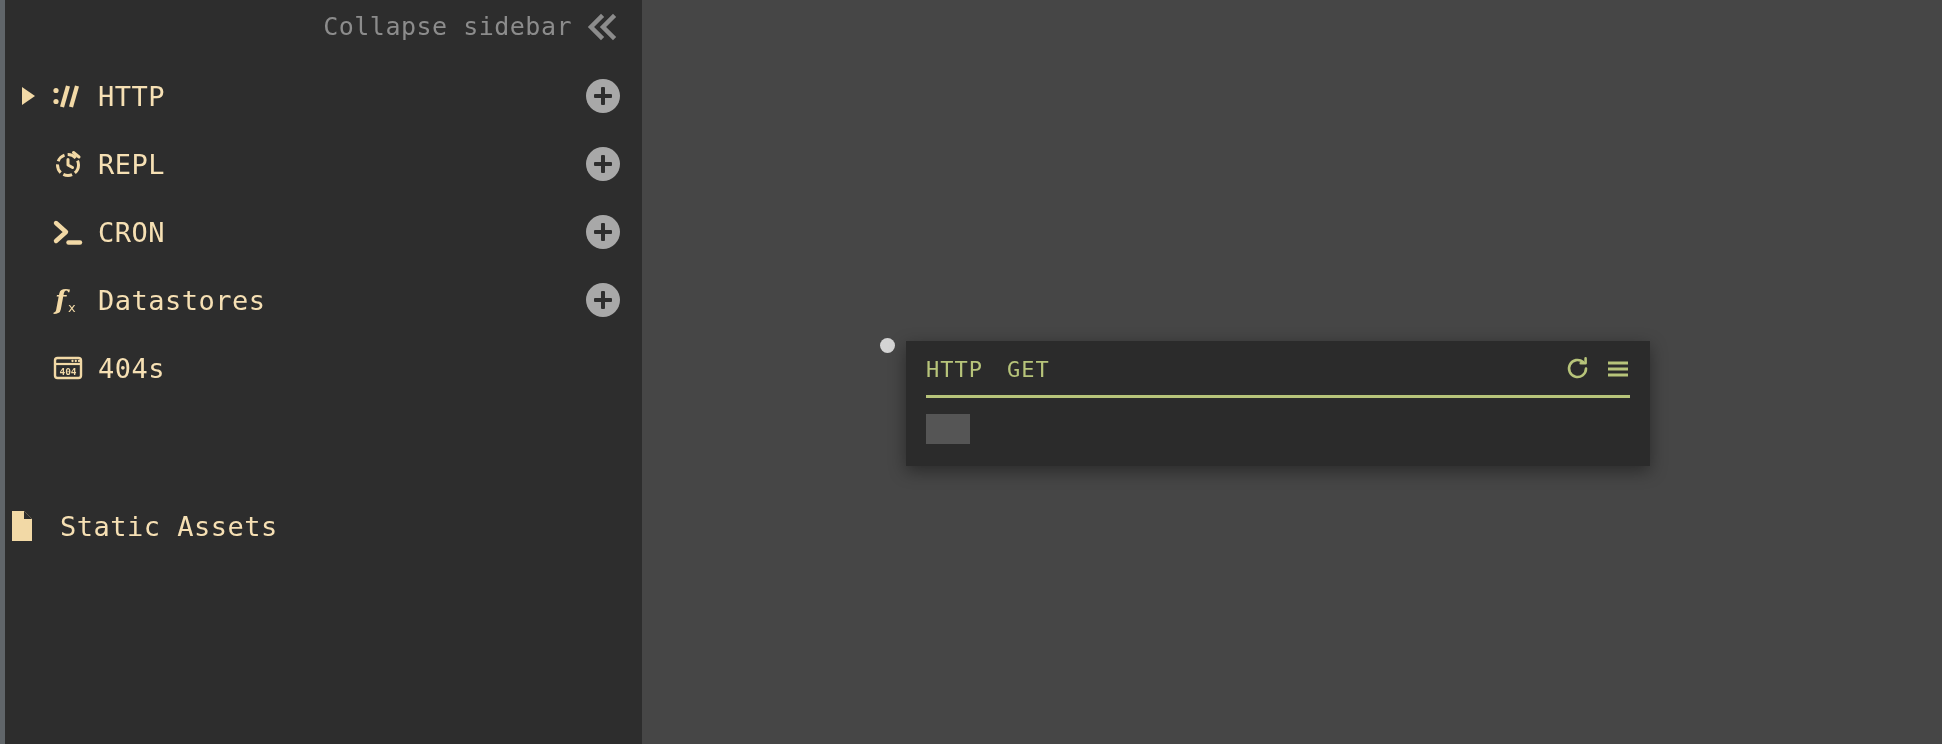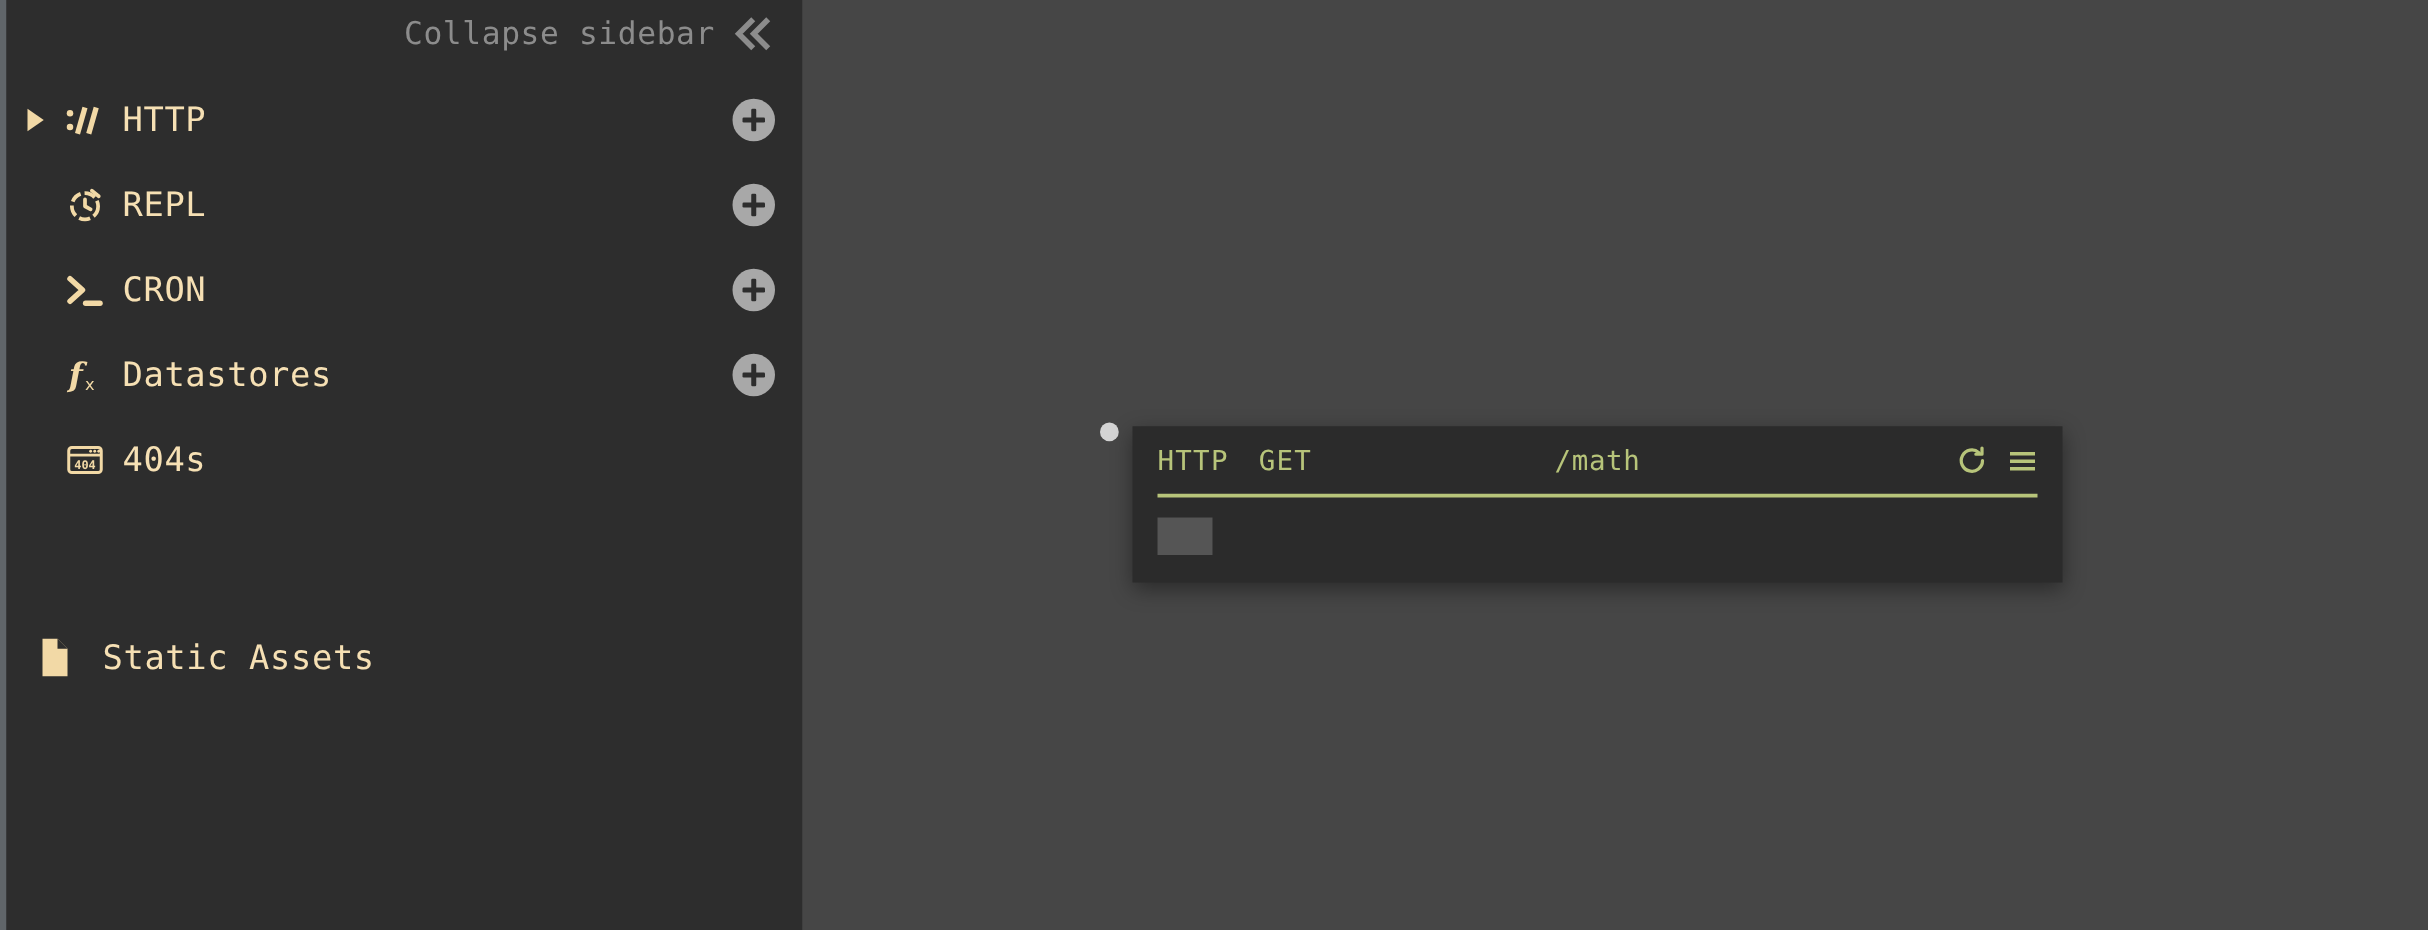--- a/index.html
+++ b/index.html
@@ -132,21 +132,20 @@
 
   
   #static-assets {
     position: absolute;
     left: 0;
     top: 492px;
     right: 0;
     height: 68px;
     display: flex;
     align-items: center;
-    padding-left: 22px;
     box-sizing: border-box;
     cursor: pointer;
   }
   #static-assets .icon-slot { margin-right: 16px; }
   #static-assets .nav-label { font-size: 27px; }
 
   
   #canvas {
     position: relative;
     flex: 1 1 auto;
@@ -339,21 +338,20 @@
 
     <section id="node-card">
 
       <header id="card-header">
 
         <div class="hdr-left">
           <span>HTTP</span>
           <span>GET</span>
         </div>
 
-        <div class="hdr-path">/math</div>
 
         <div class="hdr-right">
           <span class="hdr-icon-btn">
             <svg width="24" height="26" viewBox="0 0 24 26" aria-hidden="true">
               <path d="M20 12.5 a8.5 8.5 0 1 1 -2.9 -6.4" fill="none" stroke="#b7c47a" stroke-width="2.6" stroke-linecap="round"></path>
               <path d="M19.6 2.4 L19.6 7.3 L14.7 7.3" fill="none" stroke="#b7c47a" stroke-width="2.6" stroke-linecap="round" stroke-linejoin="round"></path>
             </svg>
           </span>
           <span class="hdr-icon-btn">
             <svg width="24" height="24" viewBox="0 0 24 24" aria-hidden="true">

